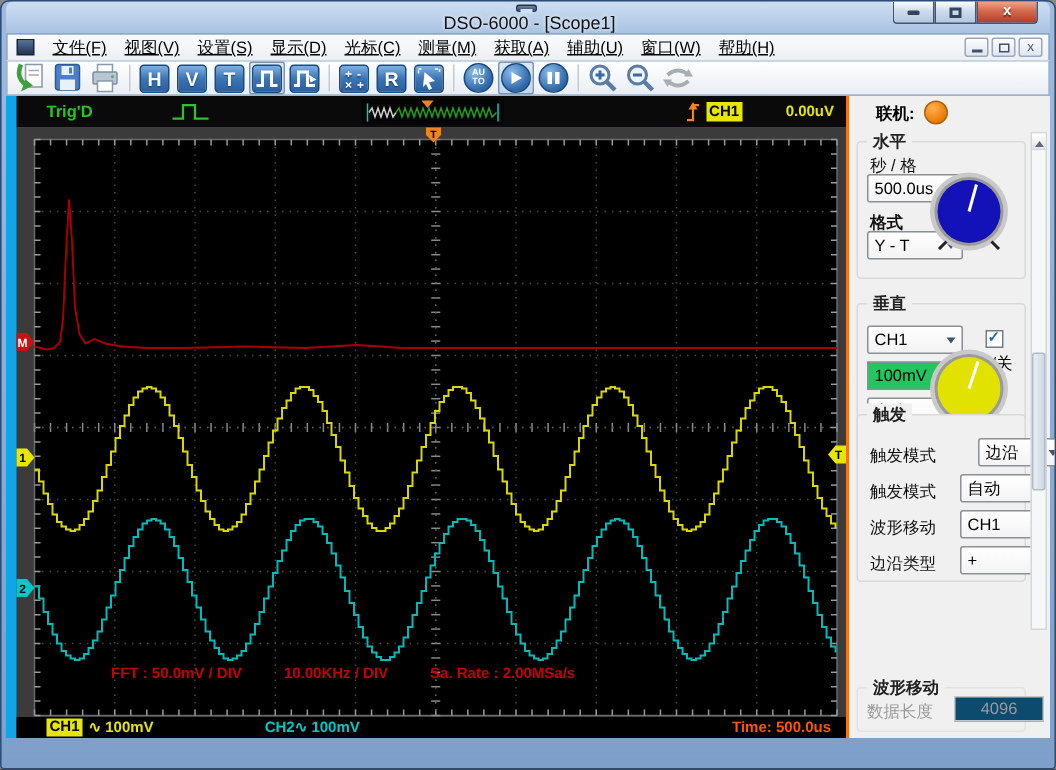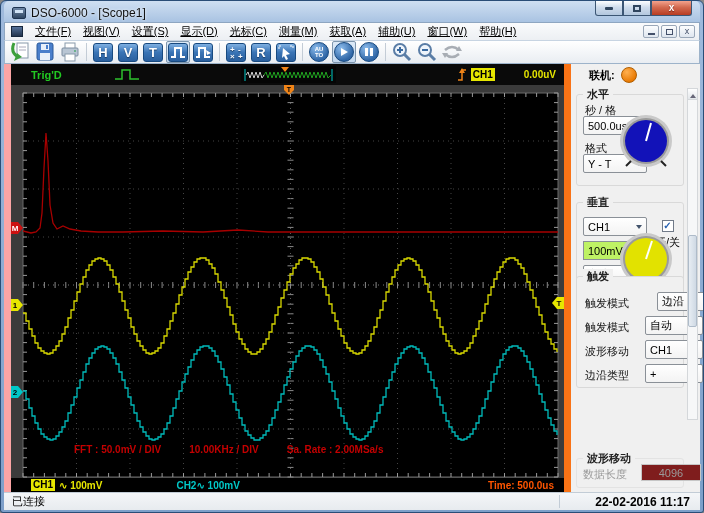--- a/index.html
+++ b/index.html
@@ -5,21 +5,21 @@
   * { box-sizing: border-box; margin: 0; padding: 0; }
   html,body { width:704px; height:513px; }
   body { font-family:"Liberation Sans", sans-serif; font-size:11px; background:#888; }
 
   .window { width:704px; height:513px; background:linear-gradient(#9fbadd,#7d9fc9);
     border:1px solid #2a4d77; border-radius:6px 6px 3px 3px; position:relative; overflow:hidden;
     padding:0 3px 3px 3px; }
 
   
   .titlebar { height:21px; display:flex; align-items:center; padding:2px 6px 0 8px; position:relative;
-    background:linear-gradient(#cfdff2,#a9c3e2); border-radius:5px 5px 0 0; }
+    background:linear-gradient(#cfdff2,#a9c3e2); border-radius:5px 5px 0 0;flex-direction:column; }
   .app-icon { width:14px; height:12px; background:linear-gradient(#6f87a6,#2f4763); border:1px solid #1d3350;
     border-radius:2px; margin-right:5px; position:relative; }
   .app-icon::after{content:"";position:absolute;left:2px;top:2px;right:2px;height:3px;background:#cfe2f5;}
   .title-text { color:#111; font-size:12px; text-shadow:0 0 3px #fff; }
   .win-btns { position:absolute; top:0; right:8px; display:flex; }
   .win-btn { width:28px; height:15px; border:1px solid #3c5674; border-top:none;
     background:linear-gradient(#fdfeff,#cfdcec 45%,#b3c7de); display:flex; align-items:center; justify-content:center; }
   .win-btn.min { border-radius:0 0 0 3px; }
   .win-btn.close { width:41px; background:linear-gradient(#f3a38d,#d26a50 45%,#b83c22); border-radius:0 0 3px 0; }
   .glyph-bar { width:8px; height:3px; background:#30455e; border-radius:1px; }
@@ -49,60 +49,60 @@
   .bluebtn { width:20px; height:19px; border-radius:3px; border:1px solid #184a80;
     background:linear-gradient(#7fb0e2,#3a74b5 50%,#2a5f9e); color:#fff; font-weight:bold; font-size:13px;
     display:flex; align-items:center; justify-content:center; text-shadow:0 1px 1px #1a3d66; }
   .bluecirc { width:20px; height:20px; border-radius:50%; border:1px solid #184a80;
     background:radial-gradient(circle at 35% 30%, #8cbcec, #2f66a6 70%); color:#fff;
     display:flex; align-items:center; justify-content:center; }
   .autotxt { font-size:6px; font-weight:bold; line-height:6px; text-align:center; }
 
   
   .content { display:flex; height:428px; background:#eef1f5; }
-  .left-col { width:560px; padding-left:7px; background:#fca5a5; }
+  .left-col { width:560px; padding-left:7px; background:#0ea5e9; }
   .trigbar { height:21px; background:#0a0a0a; display:flex; align-items:center; position:relative; }
   .trig-status { color:#22c822; font-weight:bold; font-size:11px; margin-left:20px; }
   .trig-pulse { margin-left:52px; }
   .preview { position:absolute; left:230px; top:2px; width:95px; height:17px; background:#050505; }
   .trig-right { position:absolute; right:8px; display:flex; align-items:center; gap:4px; }
   .src-badge { background:#e6e600; color:#000; font-weight:bold; font-size:10px; padding:0 2px; line-height:13px; }
   .trig-level { color:#e6e600; font-size:10px; font-weight:bold;padding-left:25px; }
 
   .scope { width:553px; height:407px; background:#3b3b3b; position:relative; }
   .fft-label { position:absolute; left:25px; top:359px; color:#c40000; font-size:10px; font-weight:bold; display:flex; gap:28px;padding-left:38px; }
   .chanbar { position:absolute; left:0; right:0; bottom:0; height:14px; background:#000;
     display:flex; align-items:center; font-size:10px; font-weight:bold; }
   .ch1-badge { background:#e6e600; color:#000; padding:0 2px; margin-left:20px; line-height:12px; }
   .ch1-txt { color:#e6e600; margin-left:4px; }
   .ch2-txt { color:#00c8c8; margin-left:74px; }
   .time-txt { color:#ff5500; margin-left:auto; margin-right:10px; }
 
   
-  .panel { flex:1; background:#f0f0f0; position:relative; border-left:7px solid #f97316; }
+  .panel { flex:1; background:#f0f0f0; position:relative; border-left:2px solid #f97316; }
   .online-row { position:absolute; top:3px; left:18px; display:flex; align-items:center; gap:6px; font-weight:bold; }
   .online-dot { width:16px; height:16px; border-radius:50%; background:radial-gradient(circle at 35% 30%, #ffb050, #e87800 75%); border:1px solid #b05e00; }
   .group { position:absolute; left:5px; right:16px; border:1px solid #d9d9d9; border-radius:3px; background:#f0f0f0; }
   .group-title { position:absolute; top:-8px; left:6px; background:#f0f0f0; padding:0 4px; font-weight:bold; color:#222; }
   .combo { position:absolute; height:19px; background:linear-gradient(#fff,#f3f3f3); border:1px solid #8a9097; border-radius:2px;
     display:flex; align-items:center; padding:0 4px; color:#000; }
   .combo .arr { margin-left:auto; width:0; height:0; border:3px solid transparent; border-top:4px solid #42536b; margin-top:4px; }
   .lab { position:absolute; color:#111; }
   .lab.dis, .dis { color:#9a9a9a; }
   .knob { position:absolute; }
   .chk { position:absolute; display:flex; align-items:center; gap:3px;flex-direction:column; }
   .chkbox { width:12px; height:12px; background:#fff; border:1px solid #707a88; display:flex; align-items:center; justify-content:center;
     color:#2660b0; font-weight:bold; font-size:10px; line-height:1; }
-  .spin { position:absolute; width:64px; height:19px; border:1px solid #8a9097; background:#bef264; display:flex; }
+  .spin { position:absolute; width:64px; height:19px; border:1px solid #8a9097; background:#22c55e; display:flex; }
   .spin .val { flex:1; display:flex; align-items:center; padding-left:4px; }
   .spin .arrows { width:13px; border-left:1px solid #c8c8c8; display:flex; flex-direction:column; }
   .spin .arrows div { flex:1; background:linear-gradient(#fdfdfd,#e4e7ea); display:flex; align-items:center; justify-content:center; }
   .tri-up { width:0;height:0;border:3px solid transparent;border-bottom:4px solid #555; margin-top:-3px;}
   .tri-dn { width:0;height:0;border:3px solid transparent;border-top:4px solid #555; margin-bottom:-3px;}
-  .txtfield { position:absolute; height:17px; border:1px solid #c6c6c6; background:#7f1d1d; color:#9a9a9a;
+  .txtfield { position:absolute; height:17px; border:1px solid #c6c6c6; background:#0c4a6e; color:#9a9a9a;
     display:flex; align-items:center; justify-content:center; }
   .vscroll { position:absolute; top:24px; bottom:72px; right:2px; width:11px; background:#f6f7f8; border:1px solid #d4d7da; }
   .vs-up { height:11px; background:linear-gradient(#fefefe,#e2e6ea); border-bottom:1px solid #d4d7da; display:flex; align-items:center; justify-content:center; }
   .vs-thumb { position:absolute; top:146px; left:0; right:0; height:92px; background:linear-gradient(90deg,#e7edf3,#cfd9e4); border:1px solid #aebbc9; border-radius:2px; }
 
   
   .statusbar { height:18px; background:linear-gradient(#f4f6f8,#e7ebef); border-top:1px solid #c2ccd6;
     display:flex; align-items:center; position:relative; }
   .status-left { margin-left:8px; color:#000; }
   .status-div { position:absolute; right:140px; top:2px; bottom:2px; width:1px; background:#c2ccd6; }
@@ -632,21 +632,21 @@
         <span class="online-dot"></span>
       </div>
 
       <div class="group" style="top:30px; height:92px;">
         <span class="group-title">水平</span>
         <span class="lab" style="left:8px; top:8px;">秒 / 格</span>
         <div class="combo" style="left:6px; top:21px; width:64px;">
           <span>500.0us</span>
             <span class="arr"></span>
         </div>
-        <span class="lab" style="left:8px; top:46px;">格式</span>
+        <span class="lab" style="left:8px; top:46px;font-weight:bold;">格式</span>
         <div class="combo" style="left:6px; top:59px; width:64px;">
           <span>Y - T</span>
             <span class="arr"></span>
         </div>
         <svg class="knob" style="right:8px; top:18px;" width="58" height="60">
           <circle cx="29" cy="28" r="26" fill="#c9c9c9"></circle>
           <circle cx="29" cy="28" r="23" fill="#9a9a9a"></circle>
           <circle cx="29" cy="28" r="21" fill="#1212b8"></circle>
           <line x1="29" y1="28" x2="34" y2="10" stroke="#fff" stroke-width="2"></line>
           <line x1="9" y1="53" x2="14" y2="48" stroke="#222" stroke-width="2"></line>
@@ -725,18 +725,13 @@
 
       <div class="vscroll">
         <div class="vs-up">
             <span style="width:0;height:0;border:3px solid transparent;border-bottom:4px solid #667;"></span>
           </div>
         <div class="vs-thumb"></div>
       </div>
     </div>
   </div>
 
-  <div class="statusbar">
-    <span class="status-left">已连接</span>
-    <span class="status-div"></span>
-    <span class="status-right">22-02-2016  11:17</span>
-  </div>
 </div>
 
 </body></html>

